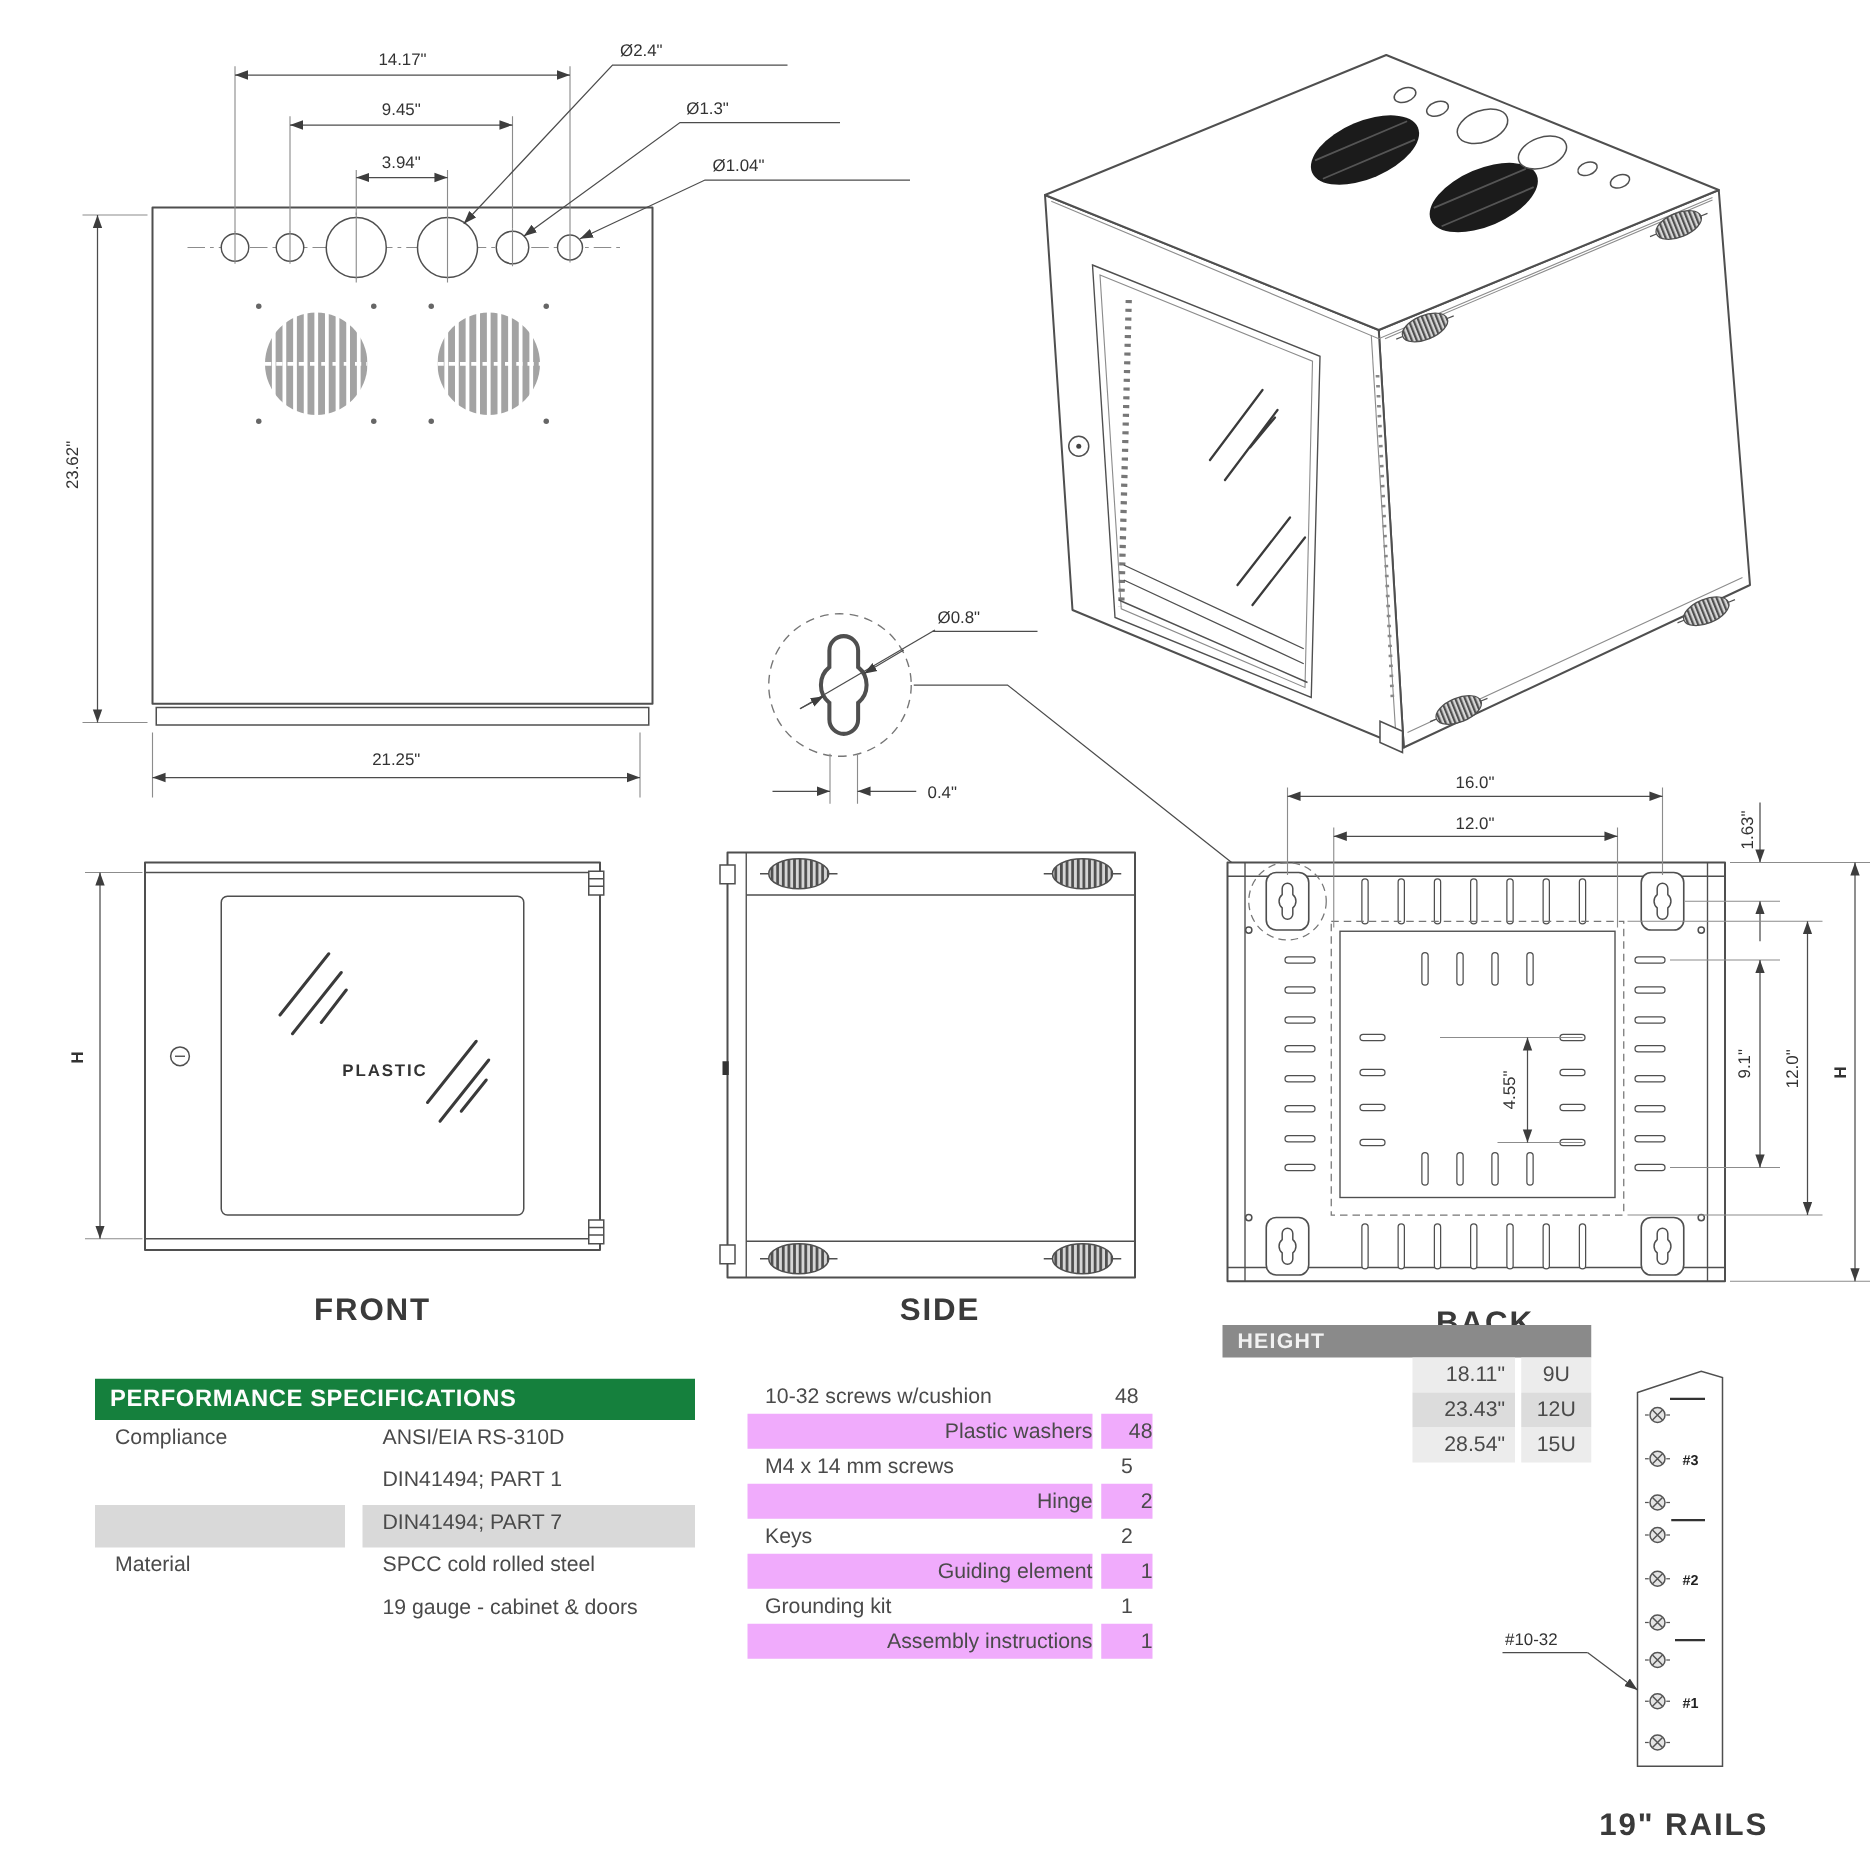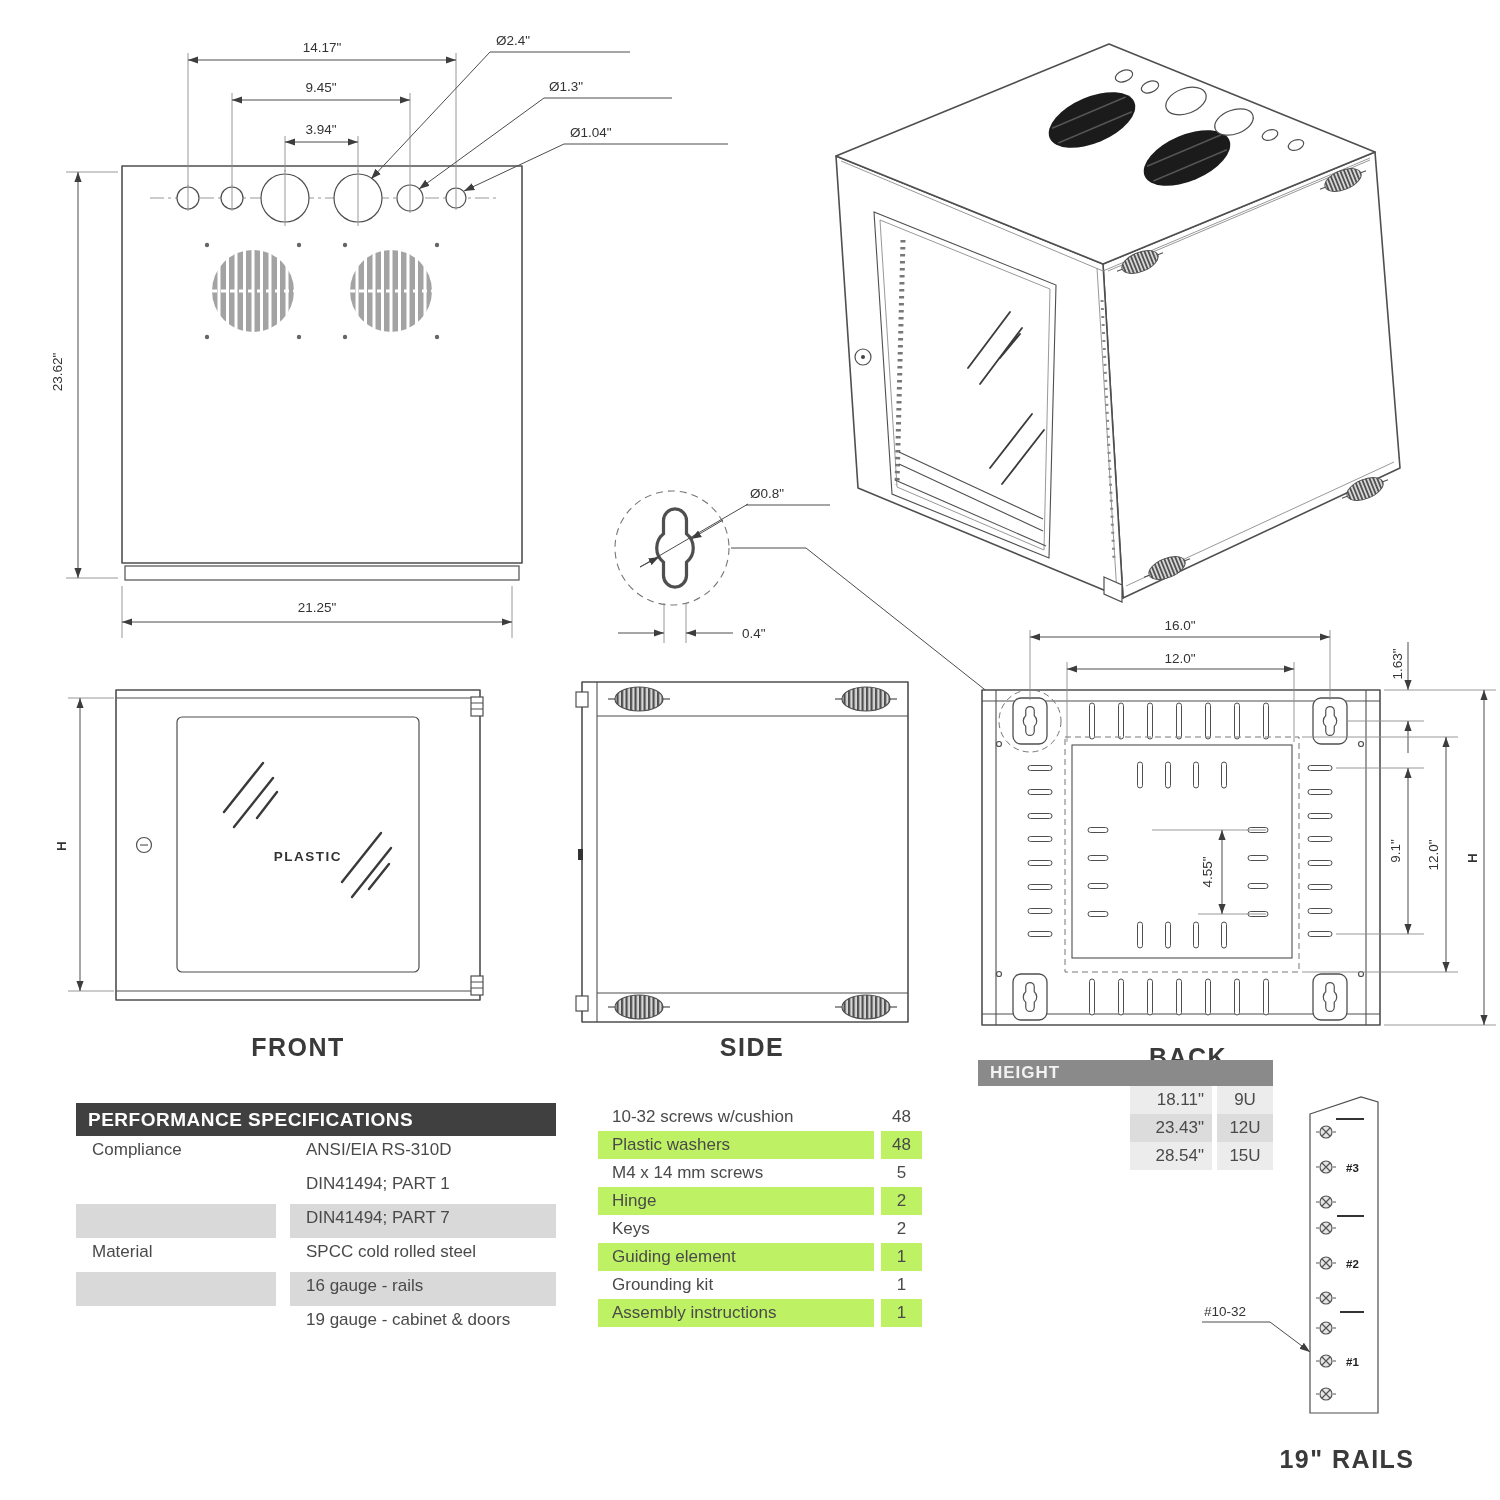--- a/index.html
+++ b/index.html
@@ -16,32 +16,32 @@
   .dsh {stroke:#767676;stroke-width:1;fill:none;stroke-dasharray:6 4;}
   .slot{stroke:#4f4f4f;stroke-width:1;fill:#fff;}
   .glare{stroke:#3a3a3a;stroke-width:2.4;stroke-linecap:round;}
   .dt  {font-family:"Liberation Sans",sans-serif;font-size:13.5px;fill:#333;}
   .dtb {font-weight:bold;}
   .cap {font-family:"Liberation Sans",sans-serif;font-size:25px;fill:#3a3a3a;
         font-weight:600;letter-spacing:1.5px;}
   .small-lbl{font-family:"Liberation Sans",sans-serif;font-size:11.5px;font-weight:bold;fill:#222;}
   
   .tbl{position:absolute;font-size:17px;color:#4a4a4a;}
-  .ghead{height:33px;line-height:33px;background:#404040;color:#fdfdfd;font-size:19px;
+  .ghead{height:33px;line-height:33px;background:#15803d;color:#fdfdfd;font-size:19px;
          font-weight:bold;padding-left:12px;letter-spacing:0.5px;}
   .khead{height:26px;line-height:26px;background:#8a8a8a;color:#f2f2f2;font-size:17px;
          font-weight:bold;padding-left:12px;letter-spacing:1px;}
   .p-row{display:flex;height:34px;line-height:28px;}
   .p-label{width:200px;padding-left:16px;box-sizing:border-box;}
   .p-value{flex:1;margin-left:14px;padding-left:16px;box-sizing:border-box;}
   .p-row.alt .p-label,.p-row.alt .p-value{background:#d9d9d9;}
   .q-row{display:flex;height:28px;line-height:28px;}
   .q-label{width:276px;padding-left:14px;box-sizing:border-box;}
   .q-qty{width:41px;margin-left:7px;text-align:center;}
-  .q-row.alt .q-label,.q-row.alt .q-qty{background:#bef264;}
+  .q-row.alt .q-label,.q-row.alt .q-qty{background:#f0abfc;text-align:right;}
   .h-row{display:flex;height:28px;line-height:28px;margin-left:152px;}
   .h-in{width:82px;text-align:right;padding-right:8px;box-sizing:border-box;background:#ececec;}
   .h-u{width:56px;text-align:center;margin-left:5px;background:#ececec;}
   .h-row.dark .h-in,.h-row.dark .h-u{background:#dcdcdc;}
 </style>
 </head>
 <body>
 
 <div id="canvas">
 
@@ -392,24 +392,20 @@
     <div class="p-value">DIN41494; PART 1</div>
   </div>
   <div class="p-row alt">
     <div class="p-label"></div>
     <div class="p-value">DIN41494; PART 7</div>
   </div>
   <div class="p-row">
     <div class="p-label">Material</div>
     <div class="p-value">SPCC cold rolled steel</div>
   </div>
-  <div class="p-row alt">
-    <div class="p-label"></div>
-    <div class="p-value">16 gauge - rails</div>
-  </div>
   <div class="p-row">
     <div class="p-label"></div>
     <div class="p-value">19 gauge - cabinet &amp; doors</div>
   </div>
 </div>
 
 <div class="tbl" style="left:598px;top:1103px;width:343px">
   <div class="q-row">
     <div class="q-label">10-32 screws w/cushion</div>
     <div class="q-qty">48</div>

